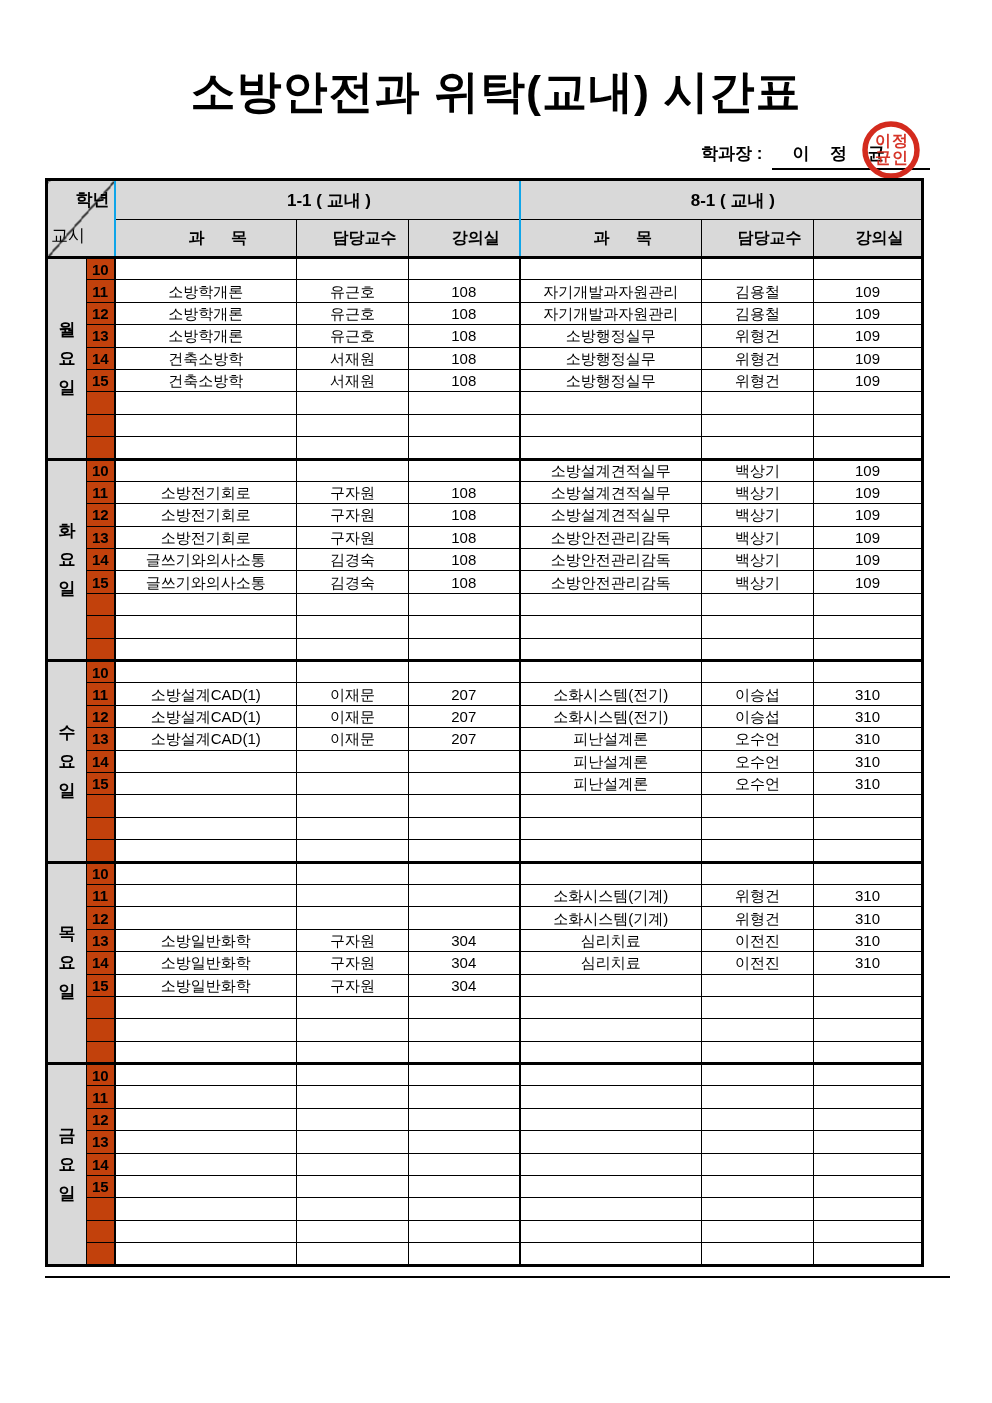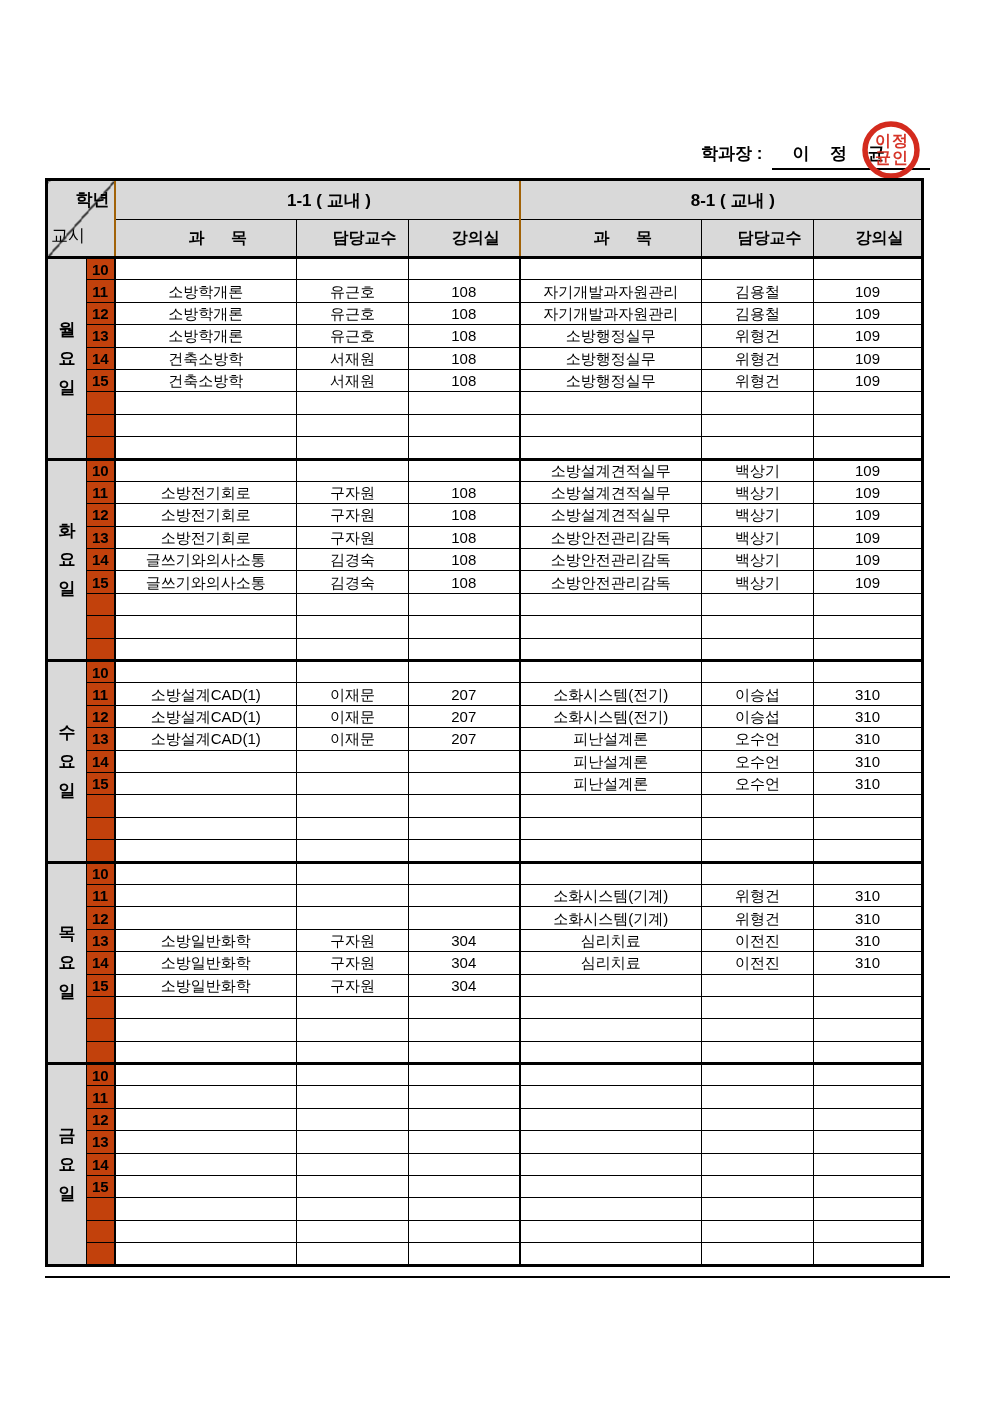--- a/index.html
+++ b/index.html
@@ -63,21 +63,21 @@
   col.c-day    { width: 40px; }
   col.c-period { width: 28px; }
   col.c-subj   { width: 182px; }
   col.c-prof   { width: 112px; }
   col.c-room1  { width: 111px; }
   col.c-room2  { width: 109px; }
   thead th { background: #d9d9d9; font-weight: bold; padding-left: 24px; }
   tr.row-groups th { height: 40px; font-size: 17px; }
   tr.row-cols  th { height: 38px; font-size: 16px; white-space: pre; }
   tr.row-cols  th { border-bottom: 2px solid #000; }
-  th.group-cell { border-left: 2px solid #a16207; }
+  th.group-cell { border-left: 2px solid #0ea5e9; }
   th.corner-cell {
     position: relative;
     background:
       linear-gradient(to bottom right,
         transparent calc(50% - 1px), #3a3a3a calc(50% - 1px),
         #3a3a3a calc(50% + 1px), transparent calc(50% + 1px)) #d9d9d9;
     font-size: 15px;
   }
   .corner-top { position: absolute; top: 7px; right: 4px; font-weight: bold; }
   .corner-bottom { position: absolute; bottom: 9px; left: 3px; font-weight: normal; }
@@ -104,20 +104,21 @@
     top: 1276px; left: 45px;
     width: 905px; height: 2px;
     background: #000;
   }
 </style>
 </head>
 <body>
 
 <div class="page">
 
+  <div class="page-title">소방안전과 위탁(교내) 시간표</div>
 
 
   <div class="info-right"><span>학과장 :</span><span class="approver-name">이 정 균</span></div>
 
   <svg class="stamp" viewBox="0 0 62 62">
     <circle cx="31" cy="31" r="26" fill="none" stroke="#d42b1e" stroke-width="5.5"></circle>
     <g fill="#d42b1e" font-family="'Liberation Sans', sans-serif" font-weight="bold" font-size="16" text-anchor="middle" opacity="0.95">
       <text id="seal-c0" x="23" y="27">이</text>
       <text id="seal-c1" x="40" y="27">정</text>
       <text id="seal-c2" x="23" y="44">균</text>

